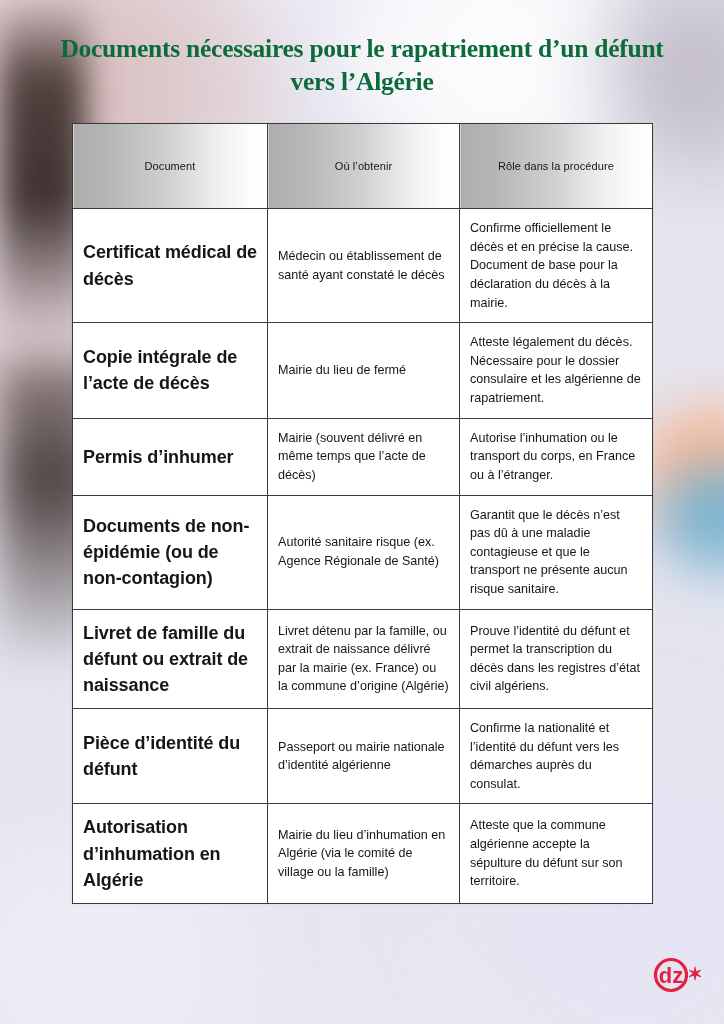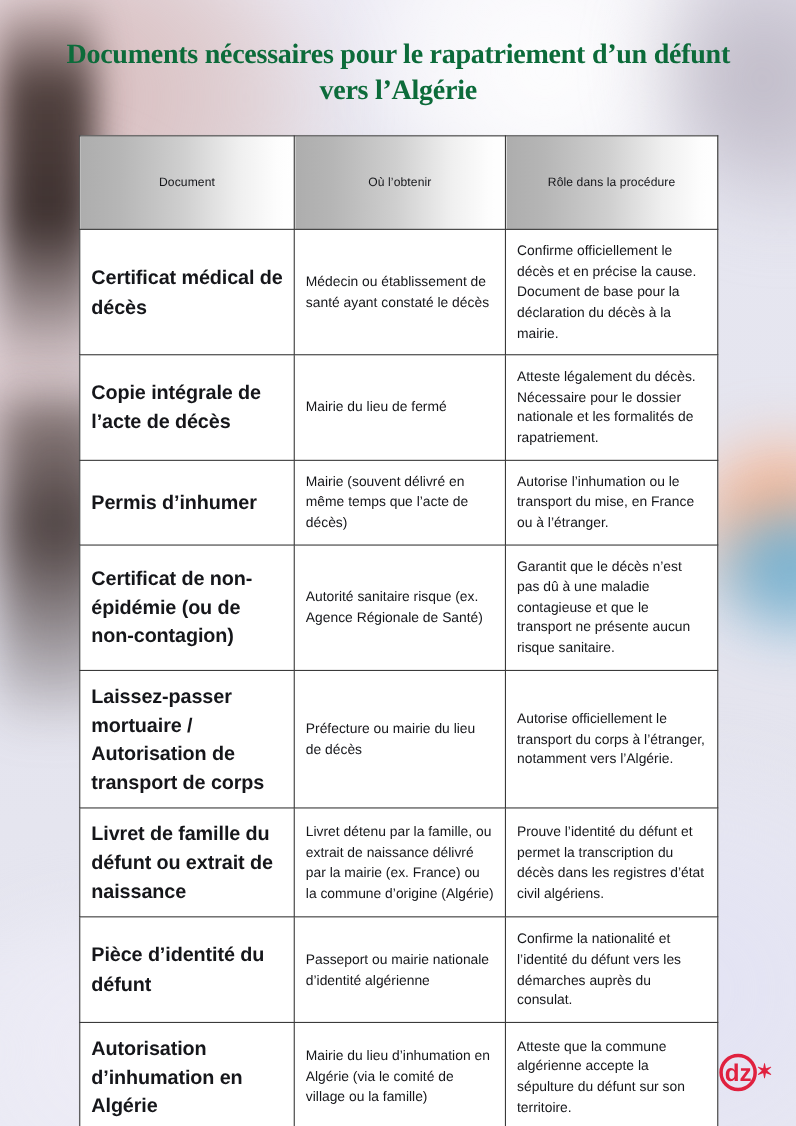--- a/index.html
+++ b/index.html
@@ -202,36 +202,31 @@
       </thead>
       <tbody id="table-body">
           <tr>
             <td class="col-doc">Certificat médical de décès</td>
             <td class="col-where">Médecin ou établissement de santé ayant constaté le décès</td>
             <td class="col-role">Confirme officiellement le décès et en précise la cause. Document de base pour la déclaration du décès à la mairie.</td>
           </tr>
           <tr>
             <td class="col-doc">Copie intégrale de l’acte de décès</td>
             <td class="col-where">Mairie du lieu de fermé</td>
-            <td class="col-role">Atteste légalement du décès. Nécessaire pour le dossier nationale et les formalités de rapatriement.</td>
+            <td class="col-role">Atteste légalement du décès. Nécessaire pour le dossier consulaire et les algérienne de rapatriement.</td>
           </tr>
           <tr>
             <td class="col-doc">Permis d’inhumer</td>
             <td class="col-where">Mairie (souvent délivré en même temps que l’acte de décès)</td>
-            <td class="col-role">Autorise l’inhumation ou le transport du mise, en France ou à l’étranger.</td>
-          </tr>
-          <tr>
-            <td class="col-doc">Certificat de non-épidémie (ou de non-contagion)</td>
+            <td class="col-role">Autorise l’inhumation ou le transport du corps, en France ou à l’étranger.</td>
+          </tr>
+          <tr>
+            <td class="col-doc">Documents de non-épidémie (ou de non-contagion)</td>
             <td class="col-where">Autorité sanitaire risque (ex. Agence Régionale de Santé)</td>
             <td class="col-role">Garantit que le décès n’est pas dû à une maladie contagieuse et que le transport ne présente aucun risque sanitaire.</td>
-          </tr>
-          <tr>
-            <td class="col-doc">Laissez-passer mortuaire / Autorisation de transport de corps</td>
-            <td class="col-where">Préfecture ou mairie du lieu de décès</td>
-            <td class="col-role align-left">Autorise officiellement le transport du corps à l’étranger, notamment vers l’Algérie.</td>
           </tr>
           <tr>
             <td class="col-doc">Livret de famille du défunt ou extrait de naissance</td>
             <td class="col-where">Livret détenu par la famille, ou extrait de naissance délivré par la mairie (ex. France) ou la commune d’origine (Algérie)</td>
             <td class="col-role">Prouve l’identité du défunt et permet la transcription du décès dans les registres d’état civil algériens.</td>
           </tr>
           <tr>
             <td class="col-doc">Pièce d’identité du défunt</td>
             <td class="col-where">Passeport ou mairie nationale d’identité algérienne</td>
             <td class="col-role align-left">Confirme la nationalité et l’identité du défunt vers les démarches auprès du consulat.</td>

